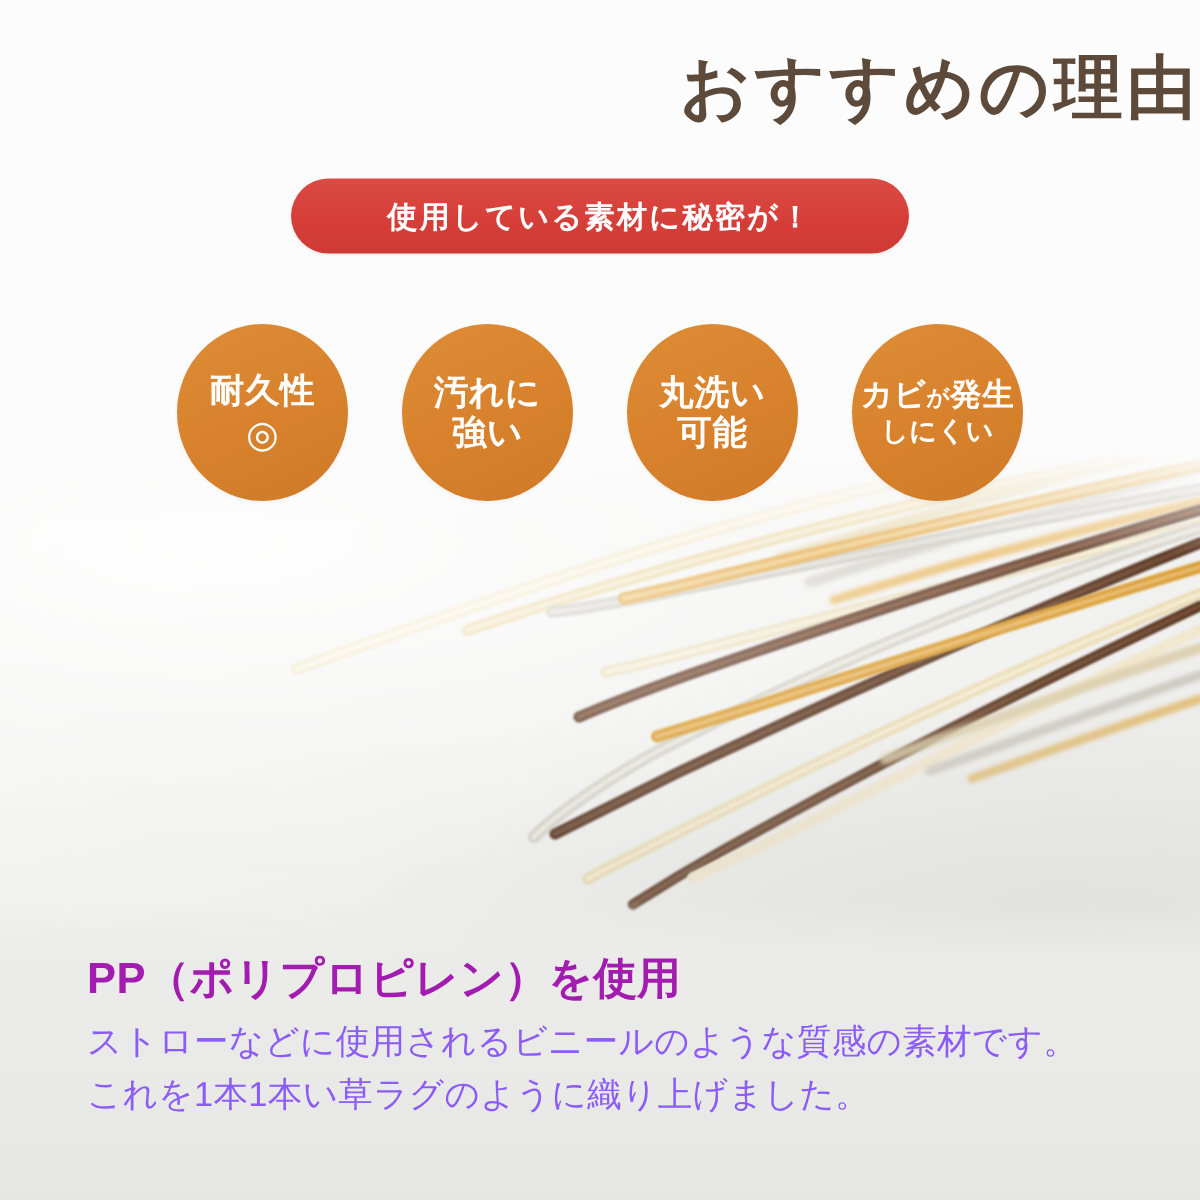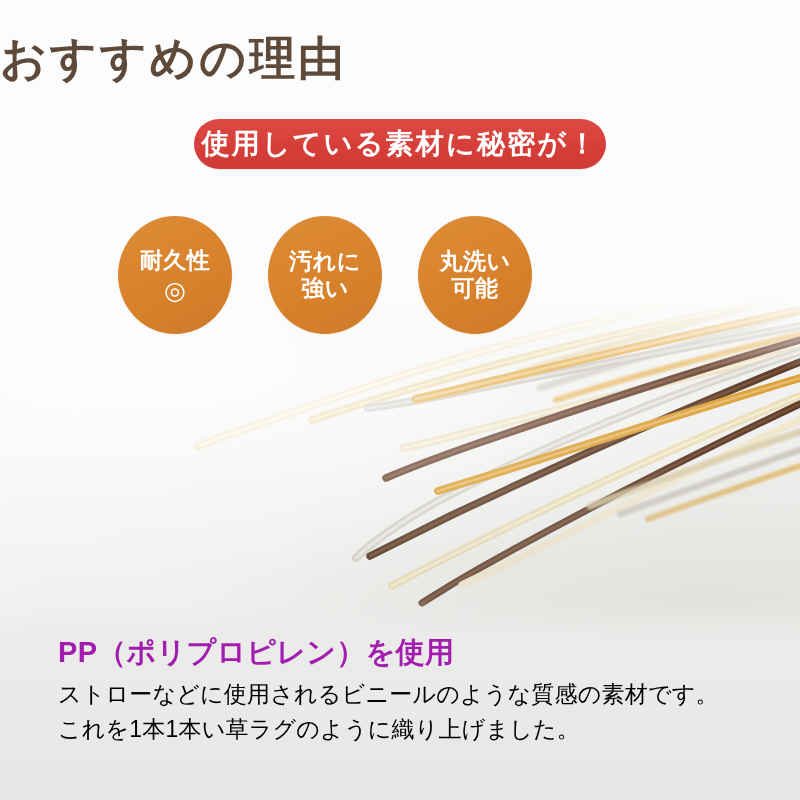--- a/index.html
+++ b/index.html
@@ -77,21 +77,21 @@
     height: 160px;
     background: linear-gradient(to bottom, #ebebe9 0%, #e9e9e7 55%, #e6e6e4 100%);
   }
 
   
   .headline {
     position: absolute;
     left: 0;
     top: 32px;
     width: 800px;
-    text-align: left;
+    text-align: right;
     font-size: 46px;
     line-height: 1.15;
     letter-spacing: 0.06em;
     font-weight: 600;
     color: #5d4a3a;
   }
 
   
   .banner {
     position: absolute;
@@ -101,21 +101,21 @@
     height: 50px;
     border-radius: 25px;
     background: linear-gradient(to bottom, #dc4a43 0%, #d63f39 55%, #cf3a34 100%);
     display: flex;
     align-items: center;
     justify-content: center;
     box-shadow: 0 1px 2px rgba(0,0,0,0.08);
   }
   .banner-text {
     color: #ffffff;
-    font-size: 28px;
+    font-size: 20px;
     font-weight: 700;
     letter-spacing: 0.08em;
     white-space: nowrap;
   }
 
   
   .circle-row {
     position: absolute;
     left: 0;
     top: 216px;
@@ -173,21 +173,21 @@
     font-size: 29px;
     font-weight: 700;
     letter-spacing: 0.01em;
     color: #a21caf;
     white-space: nowrap;
   }
   .body-copy {
     position: absolute;
     left: 58px;
     top: 677px;
-    color: #000000;
+    color: #8b5cf6;
     font-size: 23px;
     line-height: 1.52;
     letter-spacing: 0.01em;
   }
   .body-line { white-space: nowrap; }
 </style>
 </head>
 <body>
 
 <div id="poster">
@@ -297,20 +297,24 @@
     <div class="feature-circle fc-2">
       <span class="fc-line">汚れに</span>
       <span class="fc-line">強い</span>
     </div>
 
     <div class="feature-circle fc-3">
       <span class="fc-line">丸洗い</span>
       <span class="fc-line">可能</span>
     </div>
 
+    <div class="feature-circle fc-4">
+      <span class="fc-line mixed"><span>カビ</span><span class="tiny">が</span><span>発生</span></span>
+      <span class="fc-line small">しにくい</span>
+    </div>
 
   </div>
 
   <div class="info-panel"></div>
 
   <div class="sub-heading">PP（ポリプロピレン）を使用</div>
 
   <div class="body-copy">
     <div class="body-line">ストローなどに使用されるビニールのような質感の素材です。</div>
     <div class="body-line">これを1本1本い草ラグのように織り上げました。</div>

